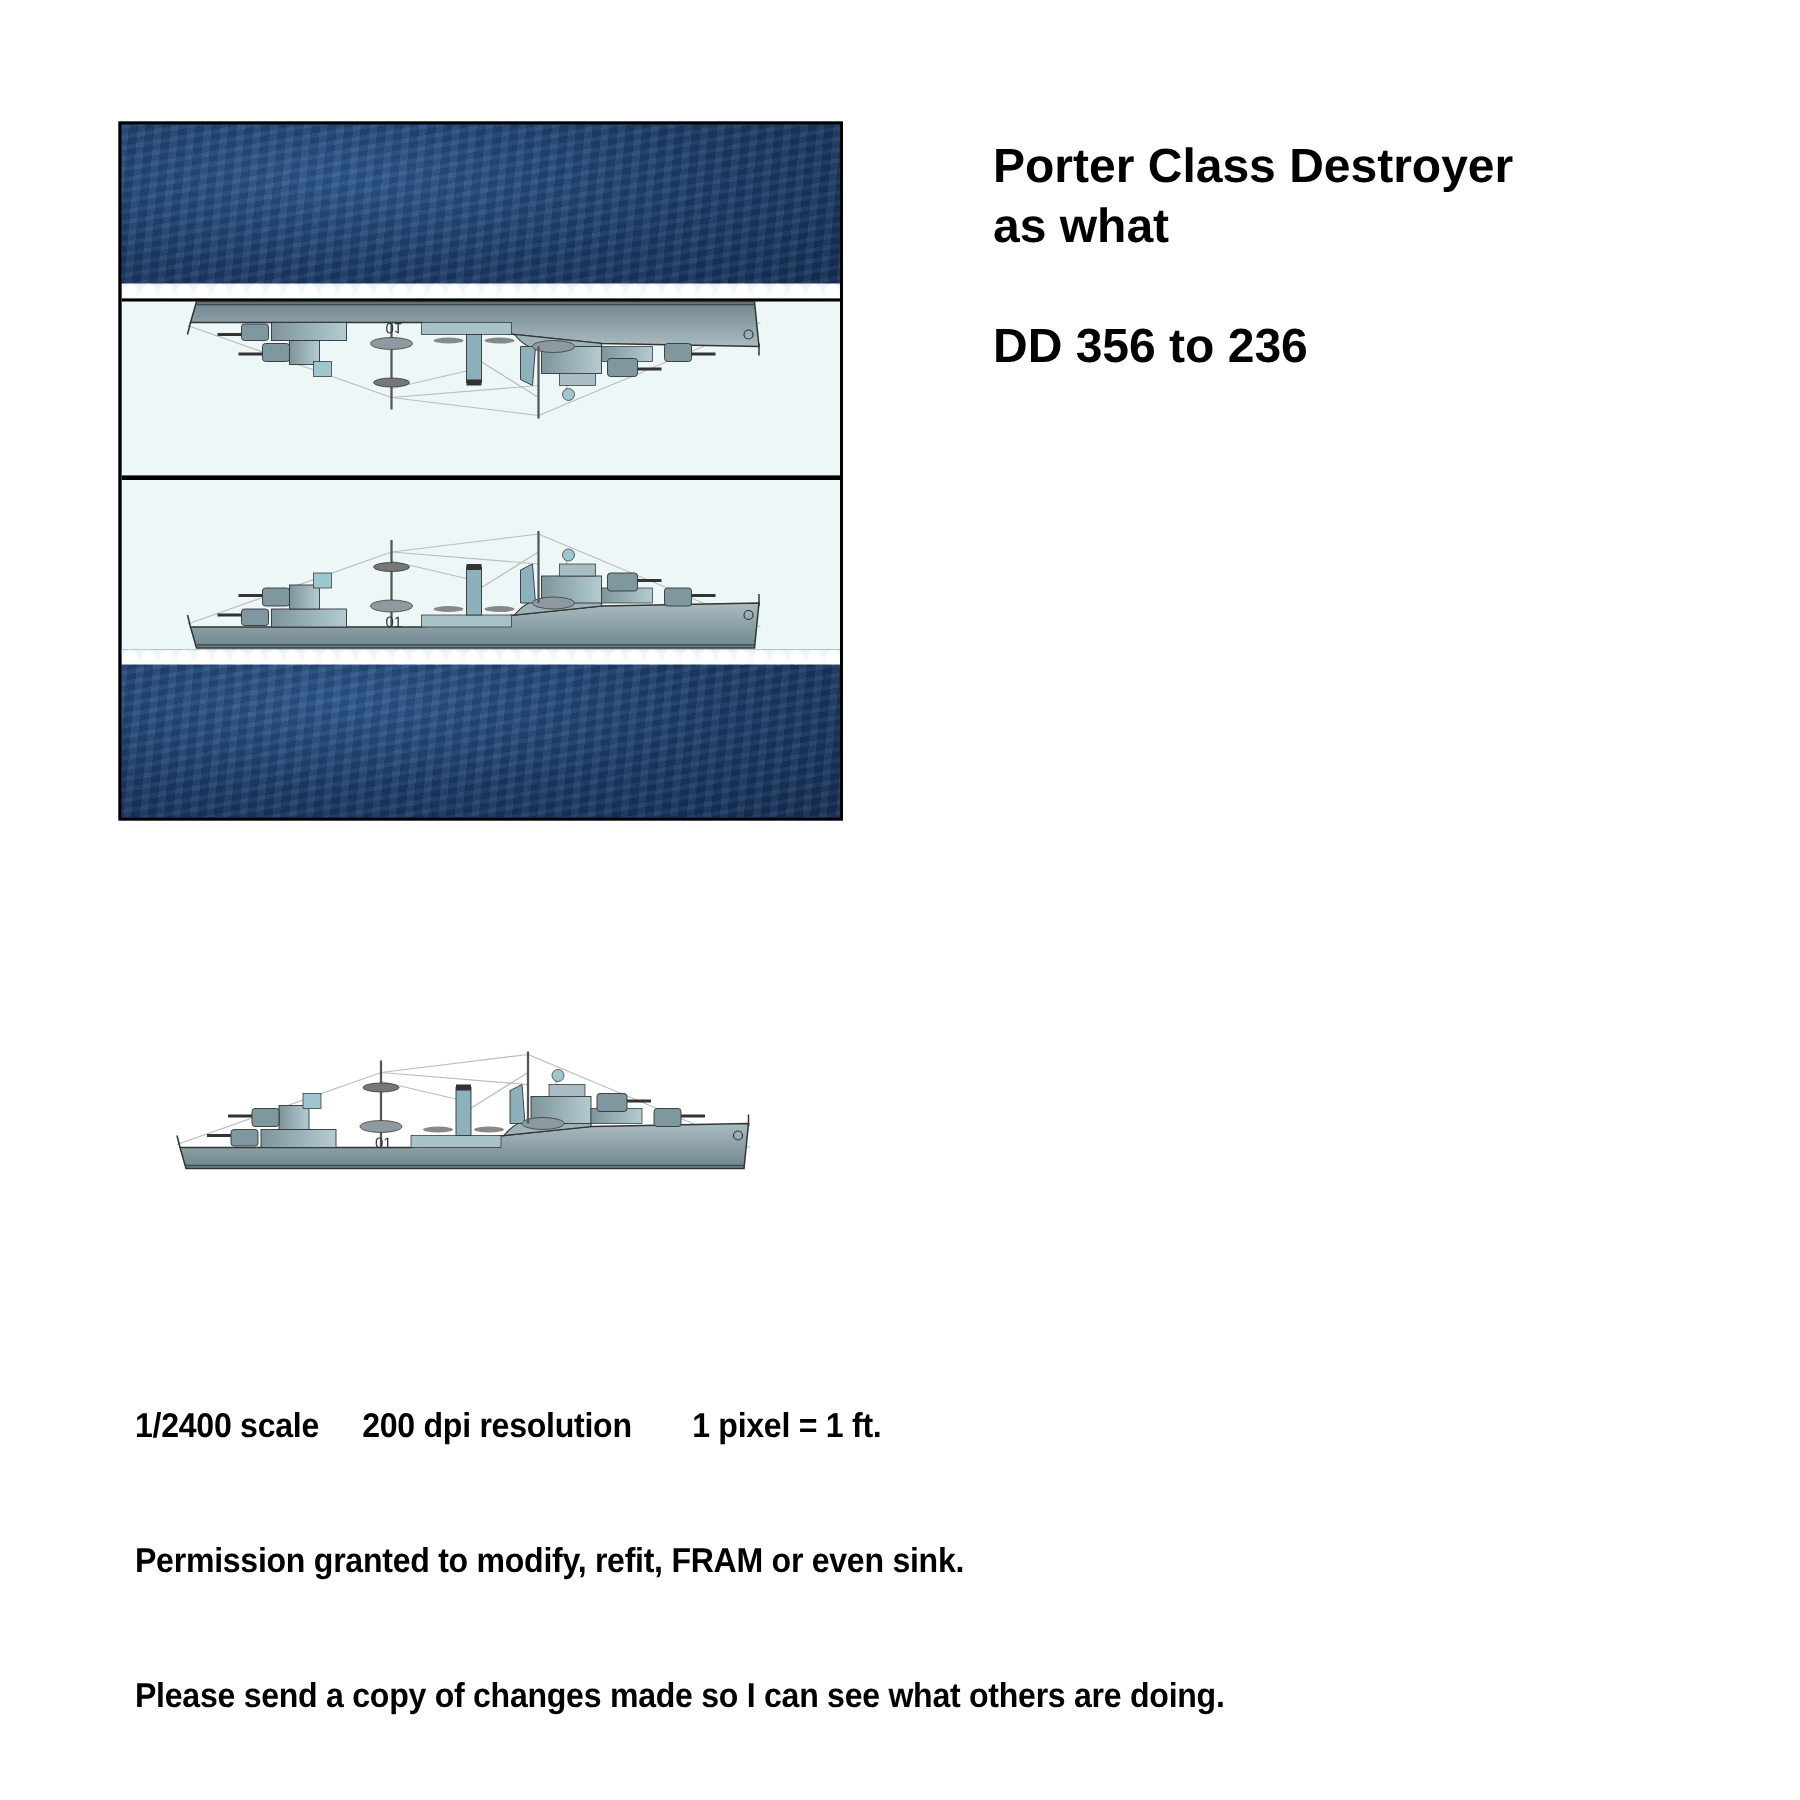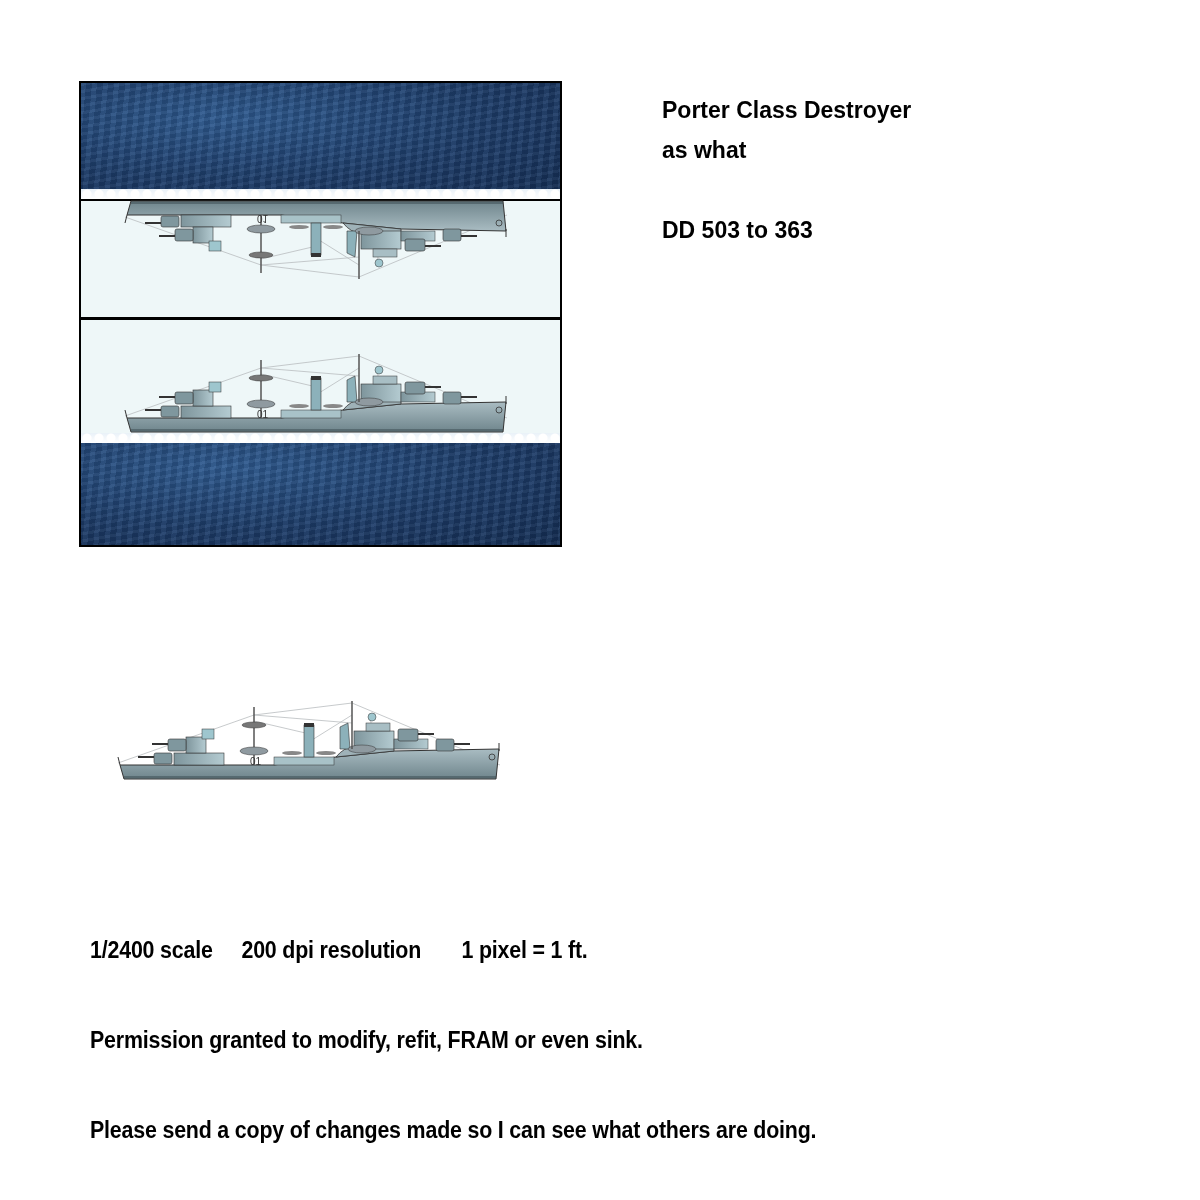--- a/index.html
+++ b/index.html
@@ -29,21 +29,21 @@
     .ocean.top .foam { bottom: 0; }
     .ocean.bottom .foam { top: 0; }
     .band {
       position: absolute; left: 0; width: 100%; height: 116px; background: #eef7f8;
     }
     .band.upper { top: 116px; border-top: 2px solid #000; }
     .band.lower { top: 234px; border-top: 3px solid #000; border-bottom: 2px solid #000; }
     .ship-svg { position: absolute; display: block; }
 
     .title-block {
-      position: absolute; left: 662px; top: 90px; font-weight: bold; font-size: 23px; line-height: 40px;
+      position: absolute; left: 662px; top: 90px; font-weight: bold; font-size: 32px; line-height: 40px;
       font-family: "Liberation Sans", sans-serif;
     }
     .title-block .gap { height: 40px; }
 
     .standalone-ship { position: absolute; left: 114px; top: 695px; width: 392px; height: 92px; }
 
     .notes {
       position: absolute; left: 90px; top: 875px; font-weight: bold; font-size: 23px; line-height: 30px;
       font-family: "Liberation Sans", sans-serif; white-space: pre;
       transform: scaleX(0.93); transform-origin: left top; letter-spacing: -0.2px;
@@ -140,21 +140,21 @@
   </div>
   <div class="ocean bottom">
     <div class="foam"></div>
   </div>
 </div>
 
 <div class="title-block">
   <div>Porter Class Destroyer</div>
   <div>as what</div>
   <div class="gap"></div>
-  <div>DD 503 to 363</div>
+  <div>DD 356 to 236</div>
 </div>
 
 <svg class="standalone-ship" width="392" height="92" viewBox="0 0 392 84">
   <use href="#destroyer"></use>
 </svg>
 
 <div class="notes">
   <div>1/2400 scale     200 dpi resolution       1 pixel = 1 ft.</div>
   <div>Permission granted to modify, refit, FRAM or even sink.</div>
   <div>Please send a copy of changes made so I can see what others are doing.</div>

